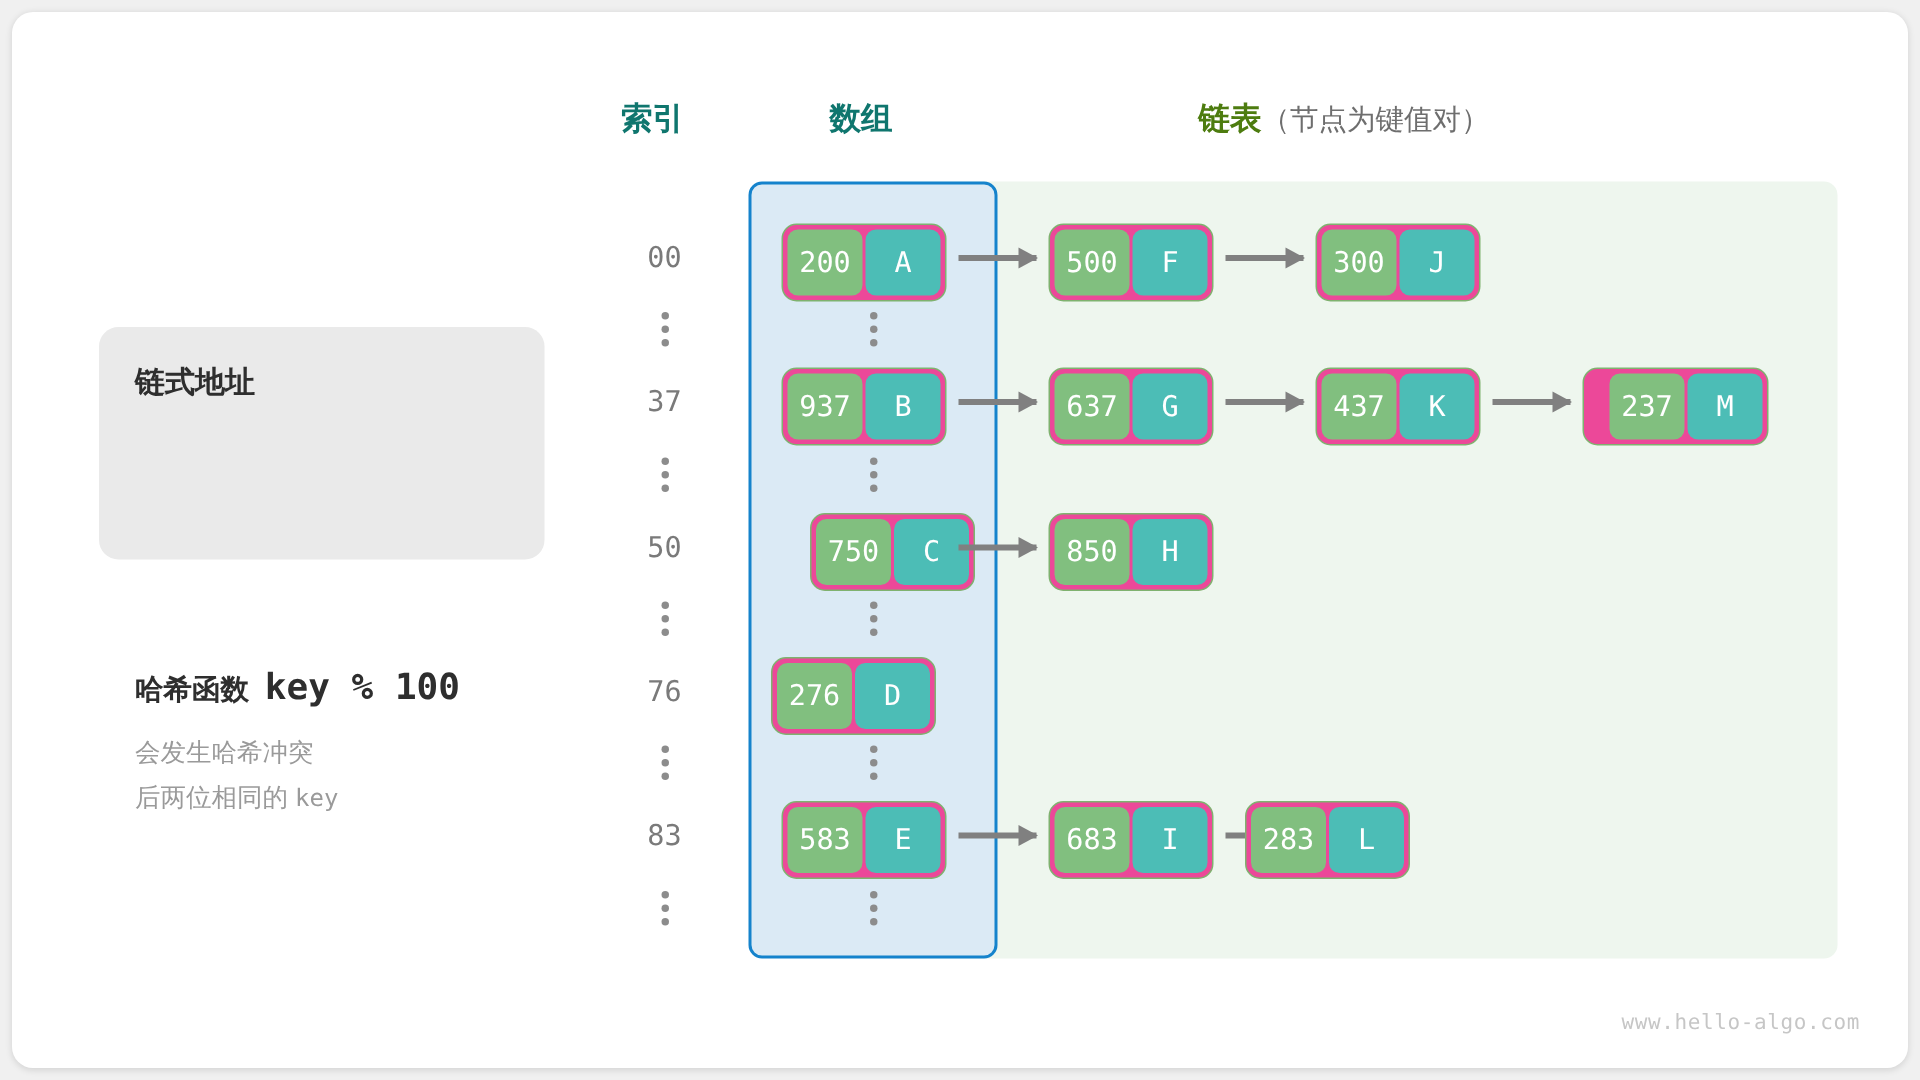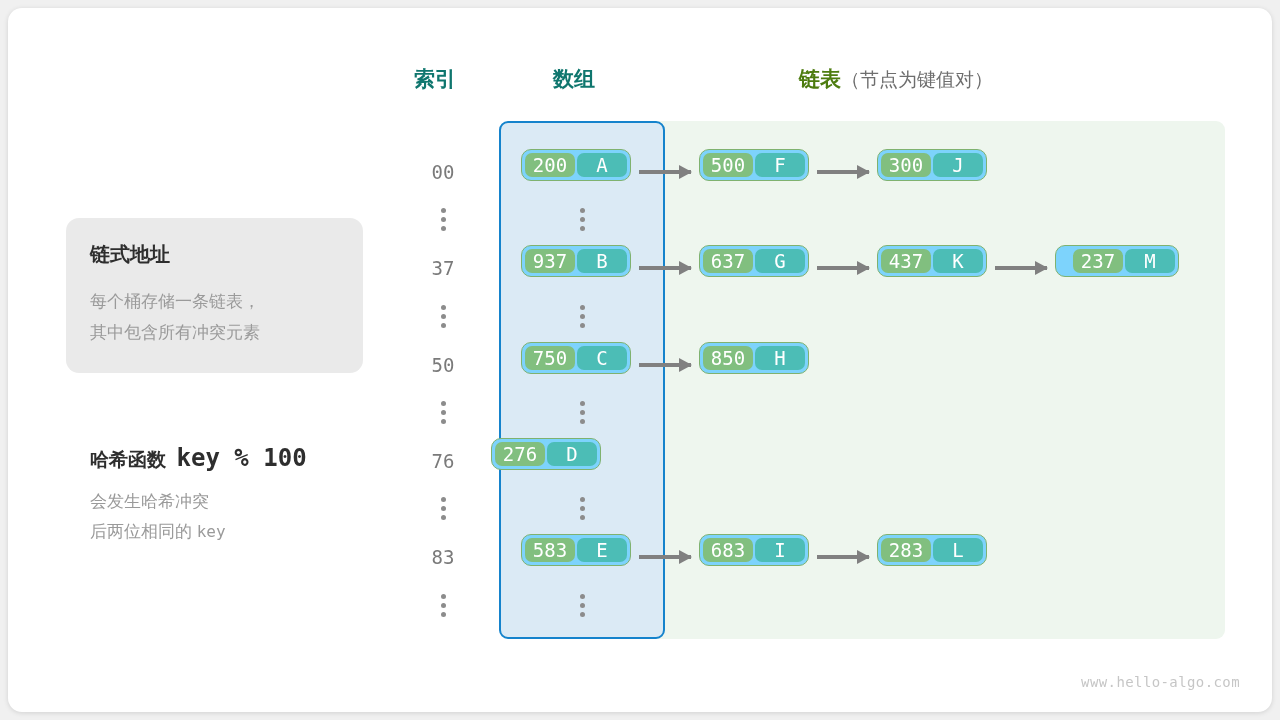--- a/index.html
+++ b/index.html
@@ -106,23 +106,23 @@
     display: block; width: 5px; height: 5px;
     border-radius: 50%; background: #8c8c8c;
   }
   .vdots.idxdots { left: 425px; }
   .vdots.arrdots { left: 564px; }
 
   
   .node {
     position: absolute;
     top: 6px;
-    height: 32px;
+    height: 52px;
     border: 1.8px solid #7fb26f;
-    background: #7dd3fc;
+    background: #ec4899;
     border-radius: 10px;
     padding: 3px;
     display: flex;
     gap: 2px;
   }
   .cell {
     width: 50px; height: 100%;
     display: flex; align-items: center; justify-content: center;
     font-family: "DejaVu Sans Mono", monospace;
     font-size: 19px;
@@ -163,24 +163,20 @@
 <div id="card">
 
   <div class="hdr" id="hdr-index">索引</div>
   <div class="hdr" id="hdr-array">数组</div>
   <div class="hdr" id="hdr-list">
     <span class="green">链表</span><span class="sub">（节点为键值对）</span>
   </div>
 
   <div id="info-box"></div>
   <div id="info-title">链式地址</div>
-  <div id="info-body">
-    <div>每个桶存储一条链表，</div>
-    <div>其中包含所有冲突元素</div>
-  </div>
 
   <div id="hash-title">
     <span>哈希函数</span>&nbsp;
     <span class="mono">key % 100</span>
   </div>
   <div id="hash-body">
     <div>会发生哈希冲突</div>
     <div><span>后两位相同的</span>&nbsp;<span class="mono">key</span></div>
   </div>
 
@@ -246,21 +242,21 @@
           <i></i>
         </div>
         <div class="vdots arrdots">
           <i></i>
           <i></i>
           <i></i>
         </div>
       </div>
       <div class="row" style="top: 328px;">
         <div class="idx">50</div>
-        <div class="node" style="left: 513px;">
+        <div class="node" style="left: 532px;">
           <div class="cell key">750</div>
           <div class="cell val">C</div>
         </div>
         <div class="arrow" style="left: 631px; width: 52px;"></div>
         <div class="node" style="left: 691px;">
           <div class="cell key">850</div>
           <div class="cell val">H</div>
         </div>
       </div>
       <div class="dots-row" style="top: 385px;">
@@ -270,21 +266,21 @@
           <i></i>
         </div>
         <div class="vdots arrdots">
           <i></i>
           <i></i>
           <i></i>
         </div>
       </div>
       <div class="row" style="top: 424px;">
         <div class="idx">76</div>
-        <div class="node" style="left: 483px;">
+        <div class="node" style="left: 506px;">
           <div class="cell key">276</div>
           <div class="cell val">D</div>
         </div>
       </div>
       <div class="dots-row" style="top: 481px;">
         <div class="vdots idxdots">
           <i></i>
           <i></i>
           <i></i>
         </div>
@@ -299,21 +295,21 @@
         <div class="node" style="left: 513px;">
           <div class="cell key">583</div>
           <div class="cell val">E</div>
         </div>
         <div class="arrow" style="left: 631px; width: 52px;"></div>
         <div class="node" style="left: 691px;">
           <div class="cell key">683</div>
           <div class="cell val">I</div>
         </div>
         <div class="arrow" style="left: 809px; width: 52px;"></div>
-        <div class="node" style="left: 869px;">
+        <div class="node" style="left: 822px;">
           <div class="cell key">283</div>
           <div class="cell val">L</div>
         </div>
       </div>
       <div class="dots-row" style="top: 578px;">
         <div class="vdots idxdots">
           <i></i>
           <i></i>
           <i></i>
         </div>

